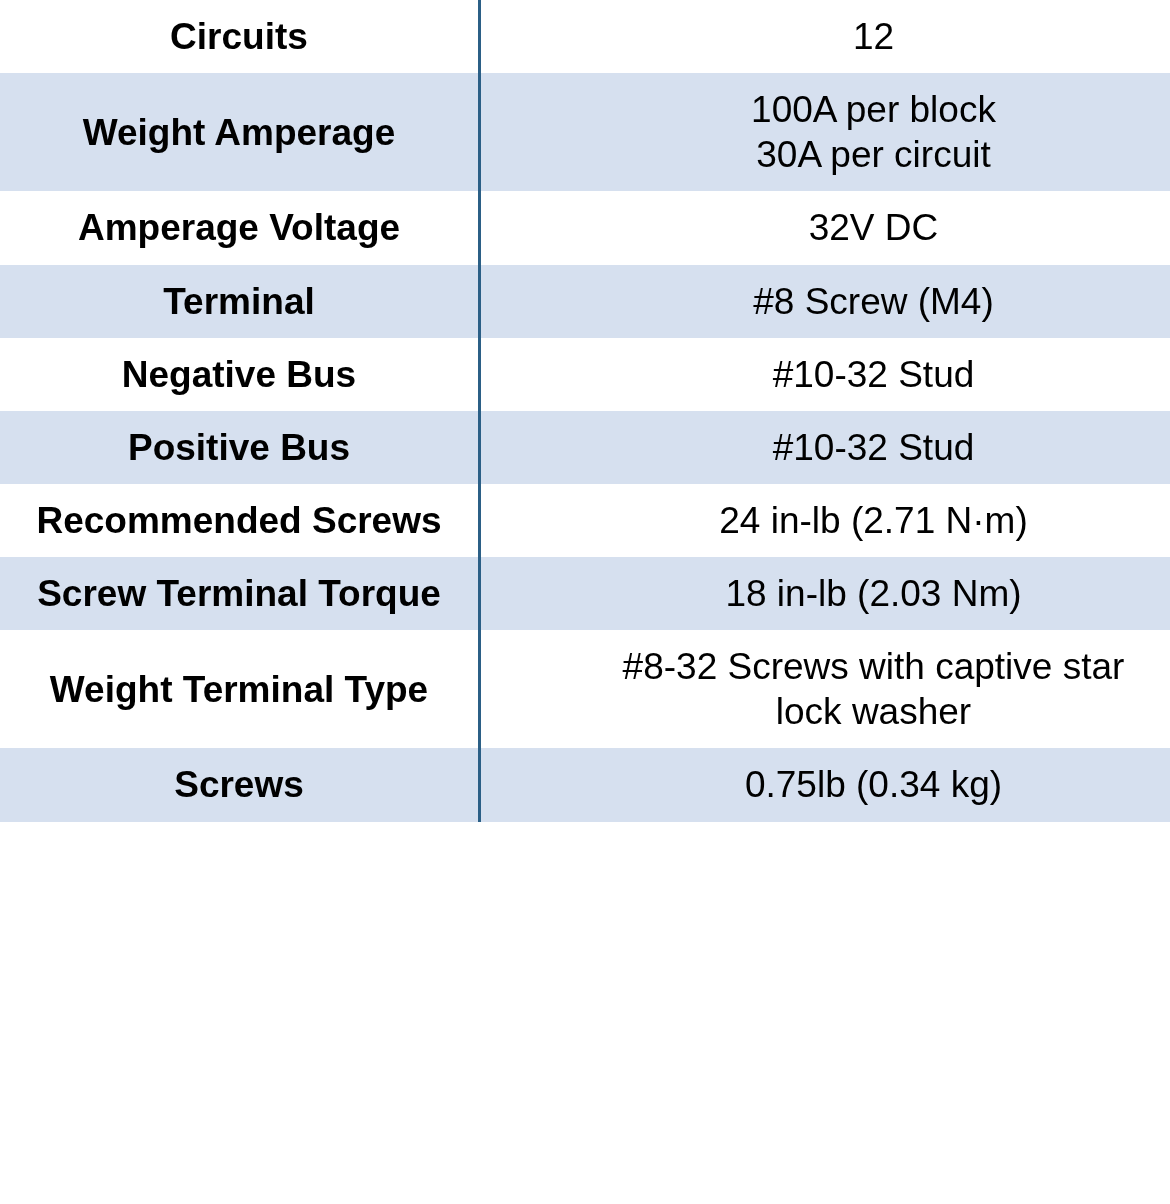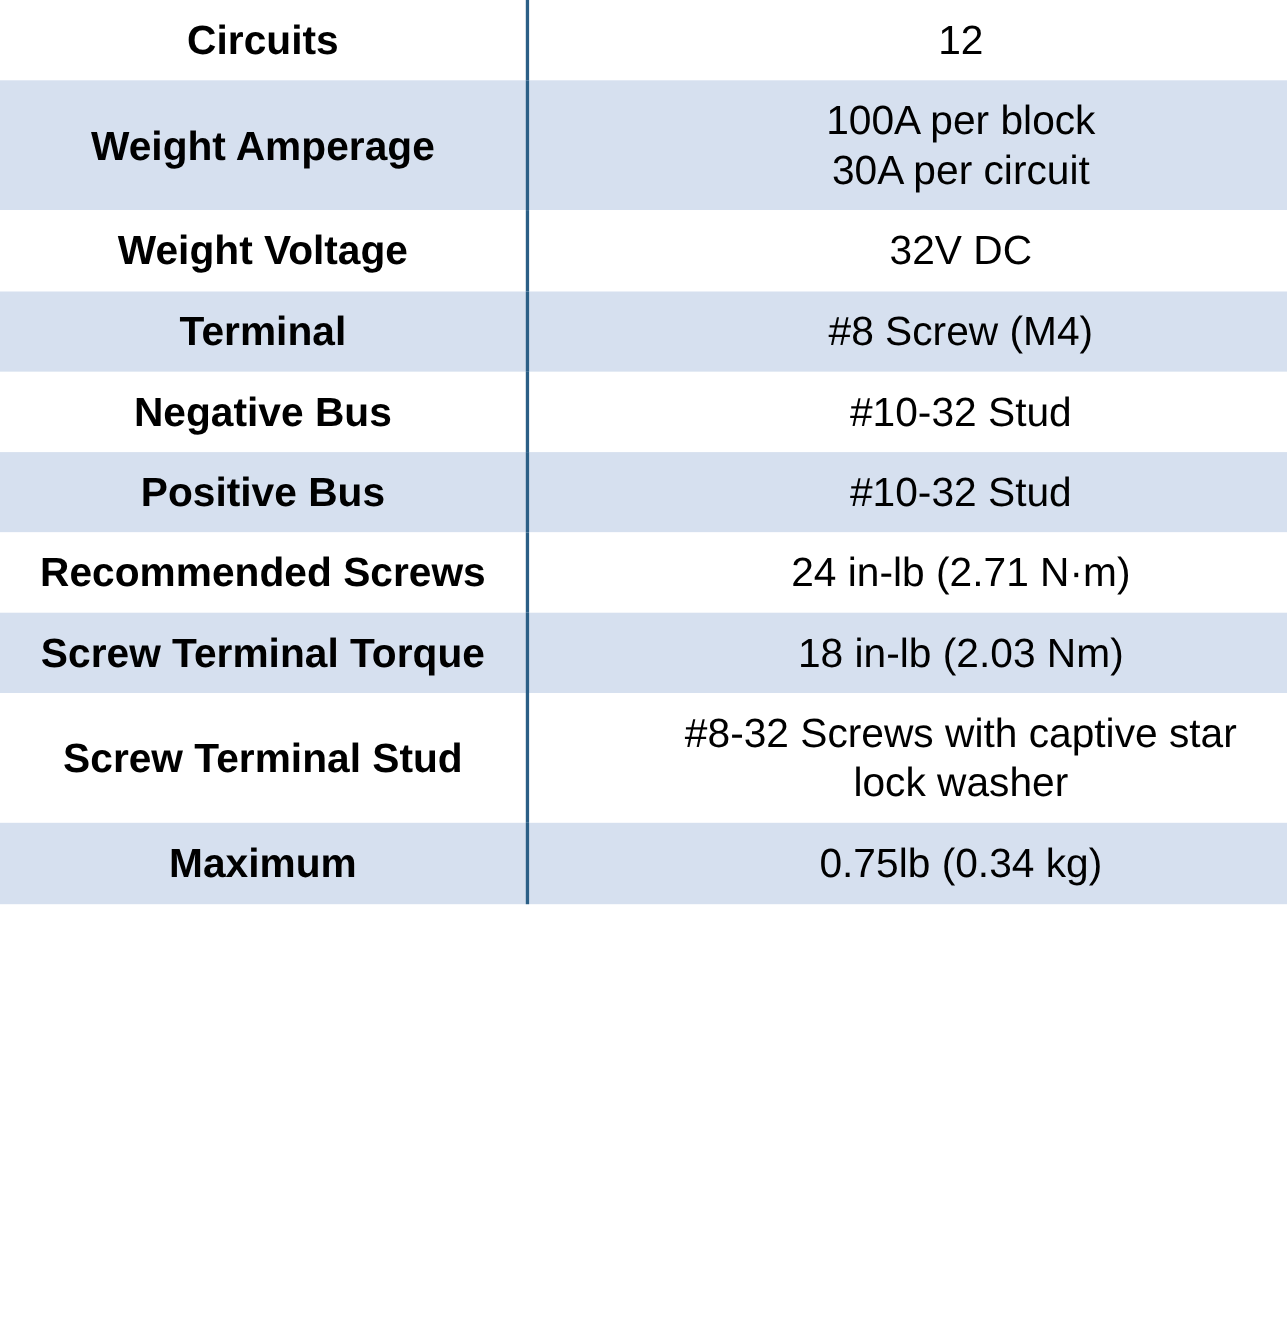--- a/index.html
+++ b/index.html
@@ -66,21 +66,21 @@
         </td>
       </tr>
       <tr class="row-shaded">
         <td class="label-cell">Weight Amperage</td>
         <td class="value-cell">
           <span class="value-line">100A per block</span>
           <span class="value-line">30A per circuit</span>
         </td>
       </tr>
       <tr class="row-plain">
-        <td class="label-cell">Weight Voltage</td>
+        <td class="label-cell">Amperage Voltage</td>
         <td class="value-cell">
           <span class="value-line">32V DC</span>
         </td>
       </tr>
       <tr class="row-shaded">
         <td class="label-cell">Terminal</td>
         <td class="value-cell">
           <span class="value-line">#8 Screw (M4)</span>
         </td>
       </tr>
@@ -102,26 +102,26 @@
           <span class="value-line">24 in-lb (2.71 N·m)</span>
         </td>
       </tr>
       <tr class="row-shaded">
         <td class="label-cell">Screw Terminal Torque</td>
         <td class="value-cell">
           <span class="value-line">18 in-lb (2.03 Nm)</span>
         </td>
       </tr>
       <tr class="row-plain">
-        <td class="label-cell">Screw Terminal Stud</td>
+        <td class="label-cell">Weight Terminal Type</td>
         <td class="value-cell">
           <span class="value-line">#8-32 Screws with captive star</span>
           <span class="value-line">lock washer</span>
         </td>
       </tr>
       <tr class="row-shaded">
-        <td class="label-cell">Maximum</td>
+        <td class="label-cell">Screws</td>
         <td class="value-cell">
           <span class="value-line">0.75lb (0.34 kg)</span>
         </td>
       </tr>
     </tbody>
 </table>
 
 </body></html>

